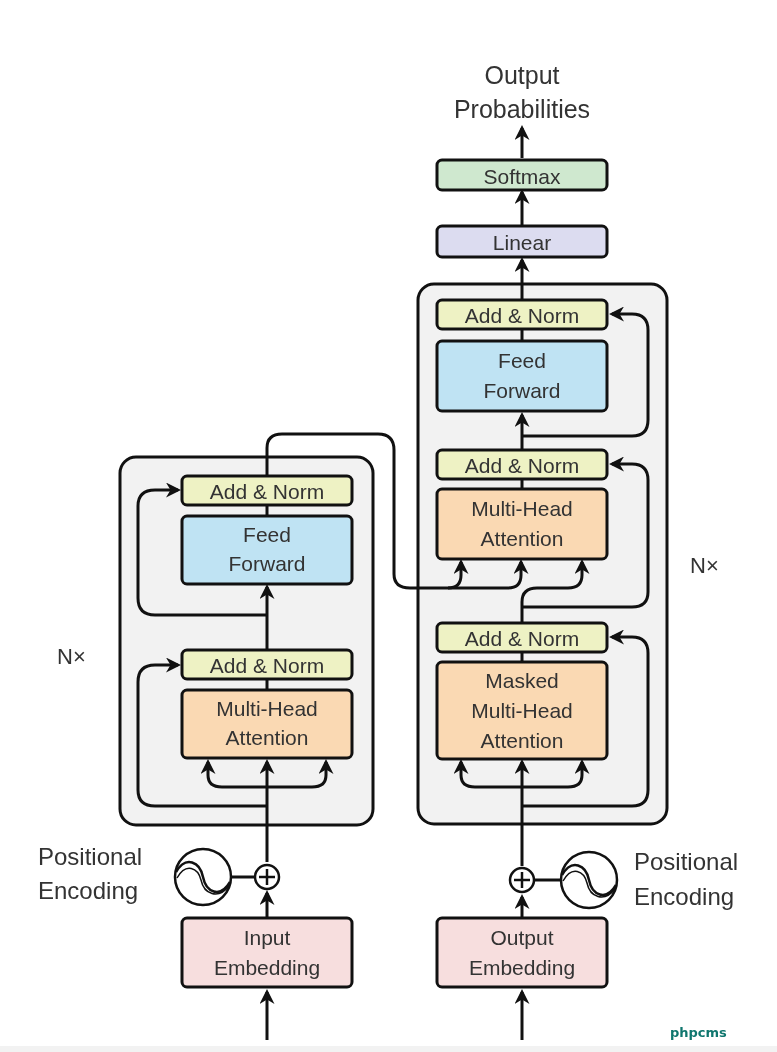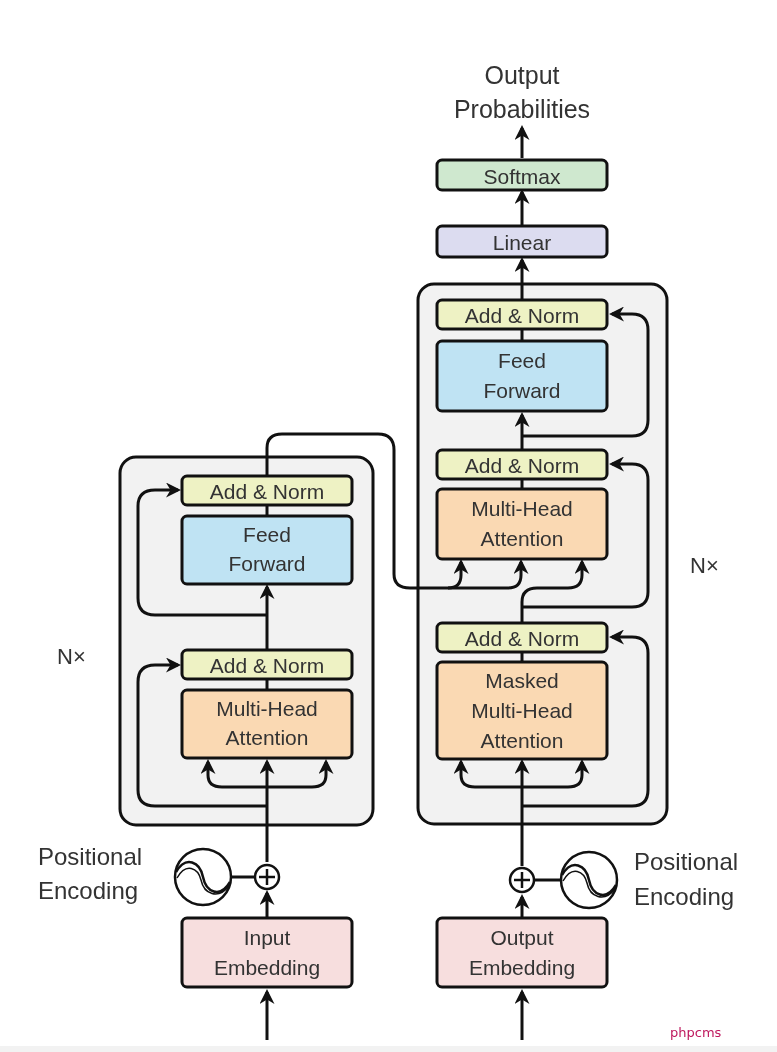--- a/index.html
+++ b/index.html
@@ -1,19 +1,19 @@
 <!DOCTYPE html>
 <html><head>
   <meta charset="utf-8">
   <style>
     html, body { margin: 0; padding: 0; background: #ffffff; }
     body { width: 777px; height: 1052px; position: relative; overflow: hidden; font-family: "Liberation Sans", sans-serif; }
     svg { position: absolute; left: 0; top: 0; }
     .lbl { font-family: "Liberation Sans", sans-serif; fill: #333333; }
-    .wm { position: absolute; left: 670px; top: 1025px; color: #be185d; font-family: "DejaVu Sans", sans-serif; font-size: 13px; font-weight: normal; letter-spacing: 0; }
+    .wm { position: absolute; left: 670px; top: 1025px; color: #0f766e; font-family: "DejaVu Sans", sans-serif; font-size: 13px; font-weight: bold; letter-spacing: 0; }
     .bottom-strip { position: absolute; left: 0; top: 1046px; width: 777px; height: 6px; background: #f2f2f2; }
   </style>
 </head>
 <body>
 
 <svg width="777" height="1052" viewBox="0 0 777 1052">
   <defs>
     <marker id="ah" viewBox="0 0 10 10" refX="8" refY="5" markerWidth="5" markerHeight="5" orient="auto-start-reverse">
       <path d="M0,0 L10,5 L0,10 L3,5 z" fill="#111"></path>
     </marker>

